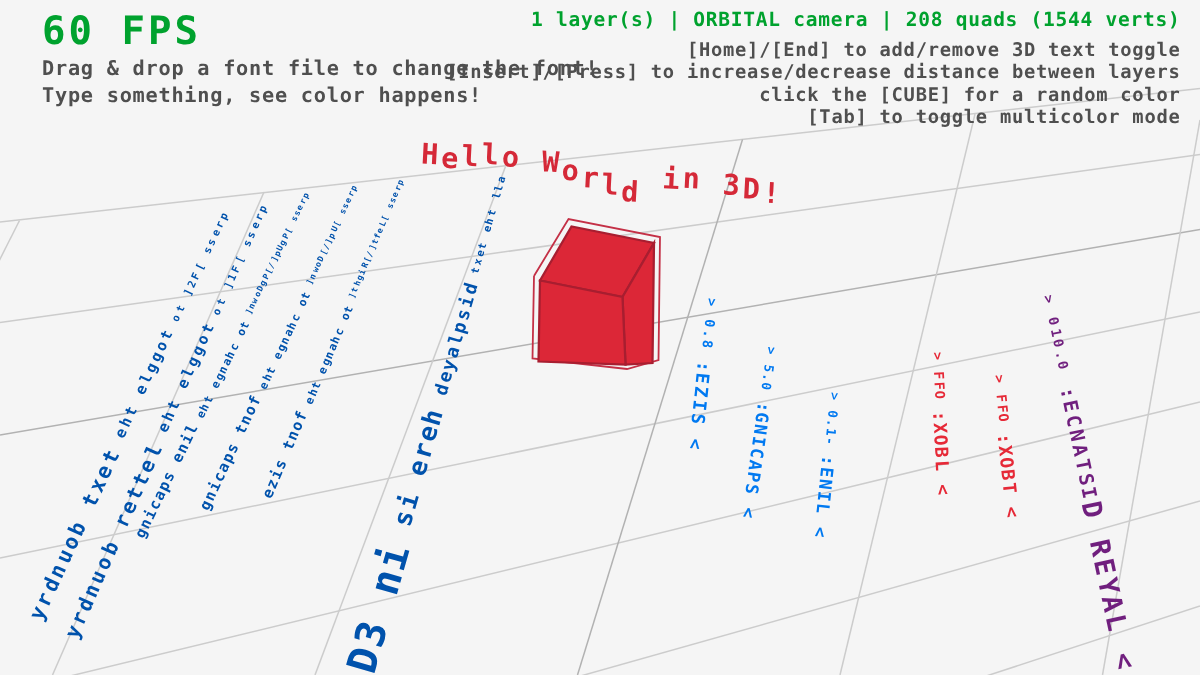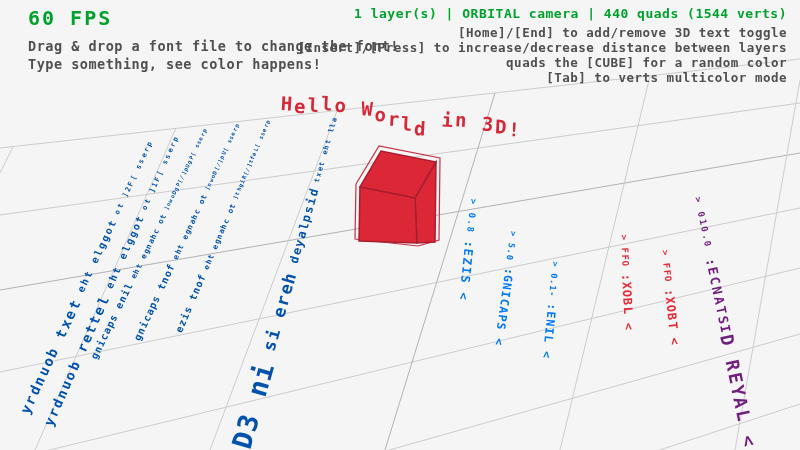--- a/index.html
+++ b/index.html
@@ -17,21 +17,21 @@
   }
   .chunk{display:inline-block; vertical-align:middle; line-height:1;}
   .ch{display:inline-block; transform:rotate(180deg);}
   .wave{
     position:absolute; white-space:nowrap; font-weight:bold;
     transform-origin:0 50%;
   }
   .wch{display:inline-block;}
   
   .hud{position:absolute; font-weight:bold; letter-spacing:.5px;}
-  #fps{left:28px; top:6px; font-size:20px; letter-spacing:2px;}
+  #fps{left:28px; top:6px; font-size:26px; letter-spacing:2px;}
   .hint-l{left:28px; font-size:13.5px;}
   .hud-r{right:13px; text-align:right; font-size:12.5px;}
 </style>
 </head>
 <body>
 
 <div id="app">
 
   <div id="scene">
 
@@ -76,19 +76,19 @@
         <polygon points="415,198 436,162 435,242 417,243" fill="#DC2737" stroke="#A81E30" stroke-width="1.5"></polygon>
         <polygon points="360,187 415,198 417,243 359,241" fill="#DC2737" stroke="#A81E30" stroke-width="1.5"></polygon>
       </g>
     </svg>
   </div>
 
   <div id="fps" class="hud" style="color: rgb(0, 162, 46);">60 FPS</div>
   <div class="hud hint-l" style="top: 38px; color: rgb(79, 79, 79);">Drag &amp; drop a font file to change the font!</div>
   <div class="hud hint-l" style="top: 56px; color: rgb(79, 79, 79);">Type something, see color happens!</div>
 
-  <div class="hud hud-r" style="top: 6px; font-size: 13px; color: rgb(0, 162, 46); font-weight: bold;">1 layer(s) | ORBITAL camera |  440 quads (1544 verts)</div>
+  <div class="hud hud-r" style="top: 6px; font-size: 13px; color: rgb(0, 162, 46); font-weight: bold;">1 layer(s) | ORBITAL camera |  208 quads (1544 verts)</div>
   <div class="hud hud-r" style="top: 25px; color: rgb(79, 79, 79);">[Home]/[End] to add/remove 3D text toggle</div>
   <div class="hud hud-r" style="top: 40px; color: rgb(79, 79, 79);">[Insert]/[Press] to increase/decrease distance between layers</div>
-  <div class="hud hud-r" style="top: 55px; color: rgb(79, 79, 79);">quads the [CUBE] for a random color</div>
-  <div class="hud hud-r" style="top: 70px; color: rgb(79, 79, 79);">[Tab] to verts multicolor mode</div>
+  <div class="hud hud-r" style="top: 55px; color: rgb(79, 79, 79);">click the [CUBE] for a random color</div>
+  <div class="hud hud-r" style="top: 70px; color: rgb(79, 79, 79);">[Tab] to toggle multicolor mode</div>
 
 </div>
 
 </body></html>

